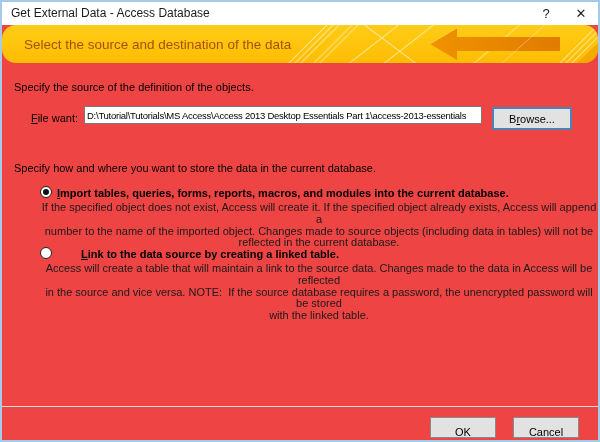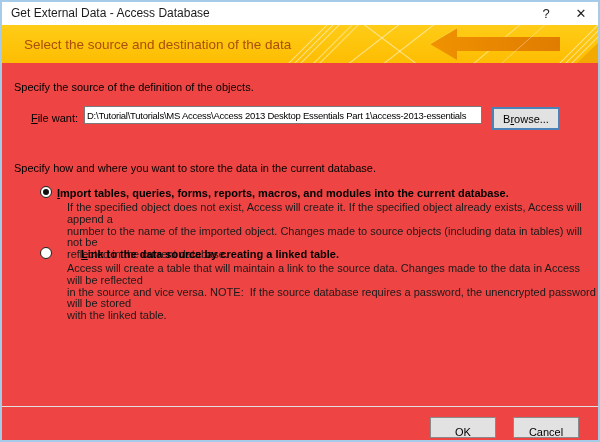--- a/index.html
+++ b/index.html
@@ -8,45 +8,45 @@
     font-family:"Liberation Sans",sans-serif;overflow:hidden;}
   
   .titlebar{position:absolute;left:0;top:0;right:0;height:23px;background:#ffffff;}
   .title{position:absolute;left:9px;top:0;line-height:23px;font-size:12px;color:#1b1b1b;white-space:nowrap;}
   .tb-btn{position:absolute;top:0;width:24px;height:23px;text-align:center;line-height:23px;
     color:#222;font-size:13px;cursor:default;}
   .tb-help{right:40px;}
   .tb-close{right:5px;}
   
   .banner{position:absolute;left:0;top:23px;right:0;height:38px;
-    background:linear-gradient(180deg,#ffcc17 0%,#fdbd02 100%);overflow:hidden;}
+    background:linear-gradient(180deg,#ffcc17 0%,#fdbd02 100%);overflow:hidden;border-radius:14px;}
   .banner svg{position:absolute;left:0;top:0;width:100%;height:100%;}
   .banner-text{position:absolute;left:22px;top:12px;font-size:13.5px;color:#aa4e0b;white-space:nowrap;}
   
   .instruction{position:absolute;left:12px;font-size:11px;color:#000;white-space:nowrap;}
   .i1{top:79px;} .i2{top:160px;}
   
   .file-label{position:absolute;left:14px;top:110px;width:62px;text-align:right;font-size:11px;color:#000;white-space:nowrap;}
   .file-input{position:absolute;left:82px;top:104px;width:398px;height:18px;box-sizing:border-box;
     border:1px solid #7a7a7a;background:#fff;font-family:"Liberation Sans",sans-serif;
     font-size:9.5px;letter-spacing:-0.25px;padding:0 2px;color:#000;}
-  .browse-btn{position:absolute;left:490px;top:105px;width:68px;height:23px;box-sizing:border-box;
+  .browse-btn{position:absolute;left:490px;top:105px;width:80px;height:23px;box-sizing:border-box;
     background:#e2e2e2;border:2px solid #4b82b8;font-family:"Liberation Sans",sans-serif;
     font-size:11px;color:#000;padding:0;}
   
   .radio{position:absolute;width:12px;height:12px;border:1px solid #1f1f1f;border-radius:50%;
     background:#fff;box-sizing:border-box;}
   .radio.selected::after{content:"";position:absolute;left:2px;top:2px;width:6px;height:6px;
     background:#111;border-radius:50%;}
   .opt1 .radio{left:38px;top:184px;}
   .opt2 .radio{left:38px;top:245px;}
   .opt-label{position:absolute;left:55px;font-size:11px;font-weight:bold;color:#000;white-space:nowrap;}
   .opt1 .opt-label{top:185px;}
   .opt2 .opt-label{top:246px;padding-left:24px;}
-  .opt-desc{position:absolute;left:65px;font-size:11px;line-height:11.8px;color:#1a1a1a;}
+  .opt-desc{position:absolute;left:38px;font-size:11px;line-height:11.8px;color:#1a1a1a;text-align:center;}
   .opt-desc div{white-space:pre-wrap;}
   .opt1 .opt-desc{top:200px;}
   .opt2 .opt-desc{top:261px;}
   
   .footer-line{position:absolute;left:0;right:0;top:404px;height:1px;background:#dfdfdf;}
   .btn{position:absolute;top:415px;width:66px;height:21px;box-sizing:border-box;background:#e2e2e2;
     border:1px solid #8a8a8a;font-family:"Liberation Sans",sans-serif;font-size:11px;color:#000;padding:8px;}
   .btn-ok{left:428px;}
   .btn-cancel{left:511px;}
   .mn{text-decoration:underline;text-underline-offset:1px;}

